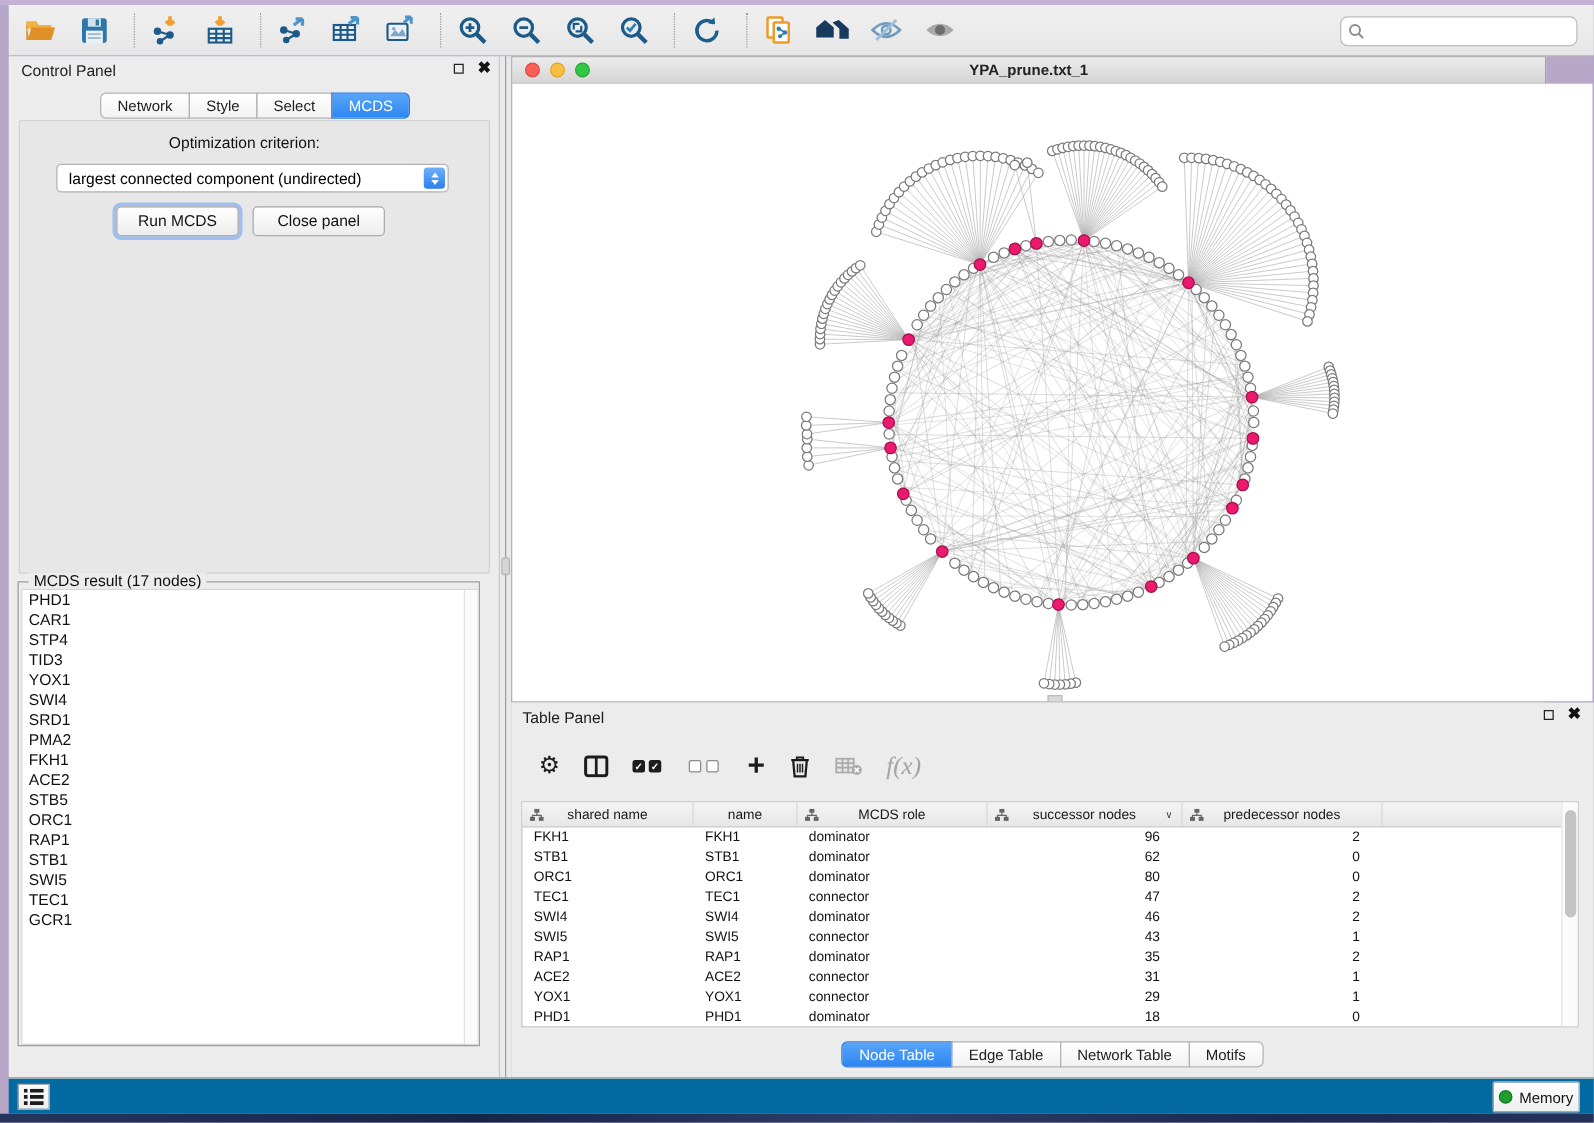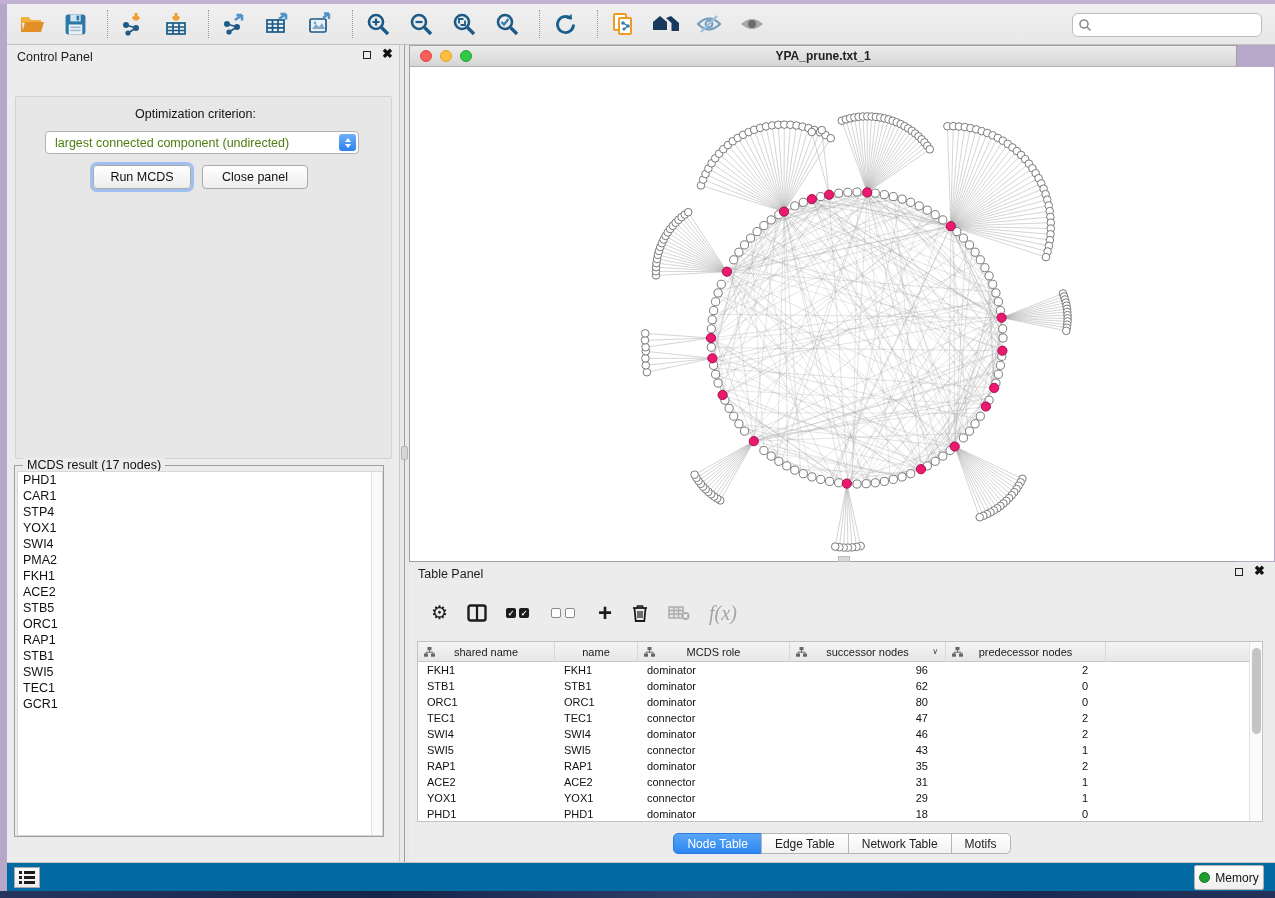--- a/index.html
+++ b/index.html
@@ -35,21 +35,21 @@
     border:1px solid #b5b5b5; margin-left:-1px; font-size:12px; color:#222;
     display:flex; align-items:center; }
   .seg-tab:first-child { border-radius:5px 0 0 5px; margin-left:0; }
   .seg-tab:last-child { border-radius:0 5px 5px 0; }
   .seg-tab.active { background:linear-gradient(#59a5f8,#2c87f2); color:#fff; border-color:#2c7ce0; }
   #cp-content { left:8px; top:51px; width:377px; height:363px; background:#e7e7e7;
     border:1px solid #d2d2d2; border-radius:2px; }
   #opt-label { left:0; top:62px; width:377px; text-align:center; font-size:12.5px; color:#111; }
   #criterion { left:38px; top:86px; width:314px; height:23px; background:#fff;
     border:1px solid #b2b2b2; border-radius:4px; display:flex; align-items:center;
-    font-size:12.5px; color:#4d7c0f; padding-left:9px; }
+    font-size:12.5px; color:#000000; padding-left:9px; }
   #criterion-stepper { position:absolute; right:2px; top:2px; width:17px; height:17px; border-radius:3px;
     background:linear-gradient(#6eb1f9,#2d7ff0); display:flex; flex-direction:column;
     align-items:center; justify-content:center; gap:2px; }
   .tri-up { width:0; height:0; border-left:3.5px solid transparent; border-right:3.5px solid transparent;
     border-bottom:4px solid #fff; }
   .tri-down { width:0; height:0; border-left:3.5px solid transparent; border-right:3.5px solid transparent;
     border-top:4px solid #fff; }
   .aqua-btn { height:24px; background:linear-gradient(#ffffff,#ededed); border:1px solid #ababab;
     border-radius:4px; font-size:12.5px; color:#111; display:flex; align-items:center;
     justify-content:center; }
@@ -277,40 +277,48 @@
     </span>
   </div>
 </div>
 
 <div id="control-panel" class="abs">
   <div id="cp-title" class="abs panel-title">Control Panel</div>
   <div class="abs" style="left:356px;top:6px;">
     <div class="min-glyph"></div>
   </div>
   <div class="abs close-glyph" style="left:375px;top:4px;">✖</div>
+  <div id="cp-tabs" class="abs">
+      <div class="seg-tab">Network</div>
+      <div class="seg-tab">Style</div>
+      <div class="seg-tab">Select</div>
+      <div class="seg-tab active">MCDS</div>
+    </div>
   <div id="cp-content" class="abs"></div>
   <div id="opt-label" class="abs">Optimization criterion:</div>
   <div id="criterion" class="abs">
     <span>largest connected component (undirected)</span>
     <span id="criterion-stepper">
       <span class="tri-up"></span>
         <span class="tri-down"></span>
     </span>
   </div>
   <div id="run-btn" class="abs aqua-btn">Run MCDS</div>
   <div id="close-btn" class="abs aqua-btn">Close panel</div>
   <div id="result-group" class="abs">
     <span id="result-legend">MCDS result (17 nodes)</span>
     <div id="result-list">
 
     <div class="result-item">PHD1</div>
         <div class="result-item">CAR1</div>
         <div class="result-item">STP4</div>
+        <div class="result-item">TID3</div>
         <div class="result-item">YOX1</div>
         <div class="result-item">SWI4</div>
+        <div class="result-item">SRD1</div>
         <div class="result-item">PMA2</div>
         <div class="result-item">FKH1</div>
         <div class="result-item">ACE2</div>
         <div class="result-item">STB5</div>
         <div class="result-item">ORC1</div>
         <div class="result-item">RAP1</div>
         <div class="result-item">STB1</div>
         <div class="result-item">SWI5</div>
         <div class="result-item">TEC1</div>
         <div class="result-item">GCR1</div>

